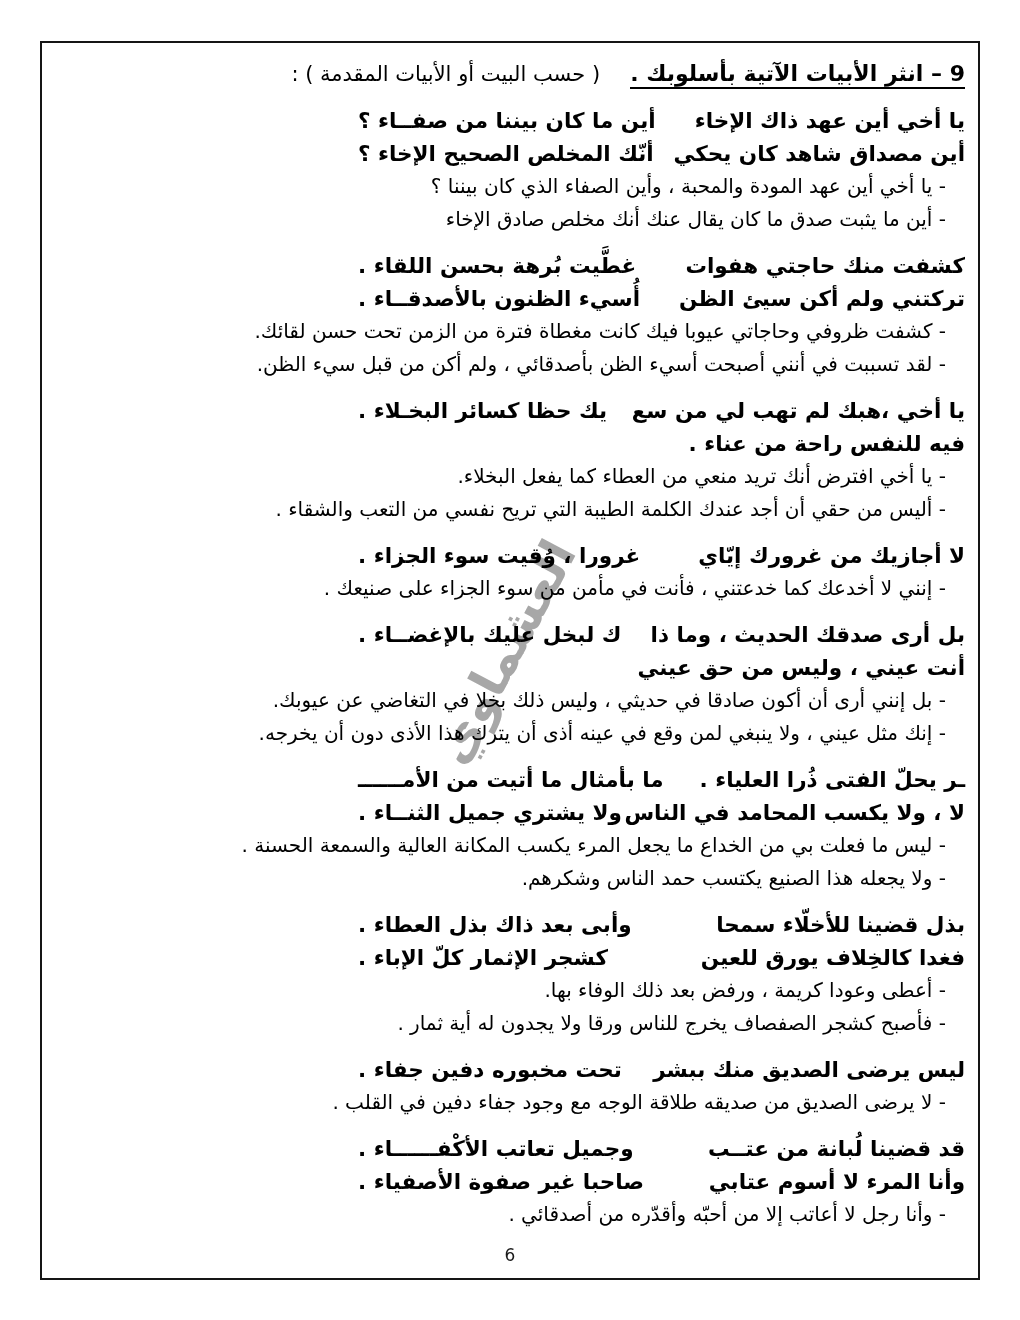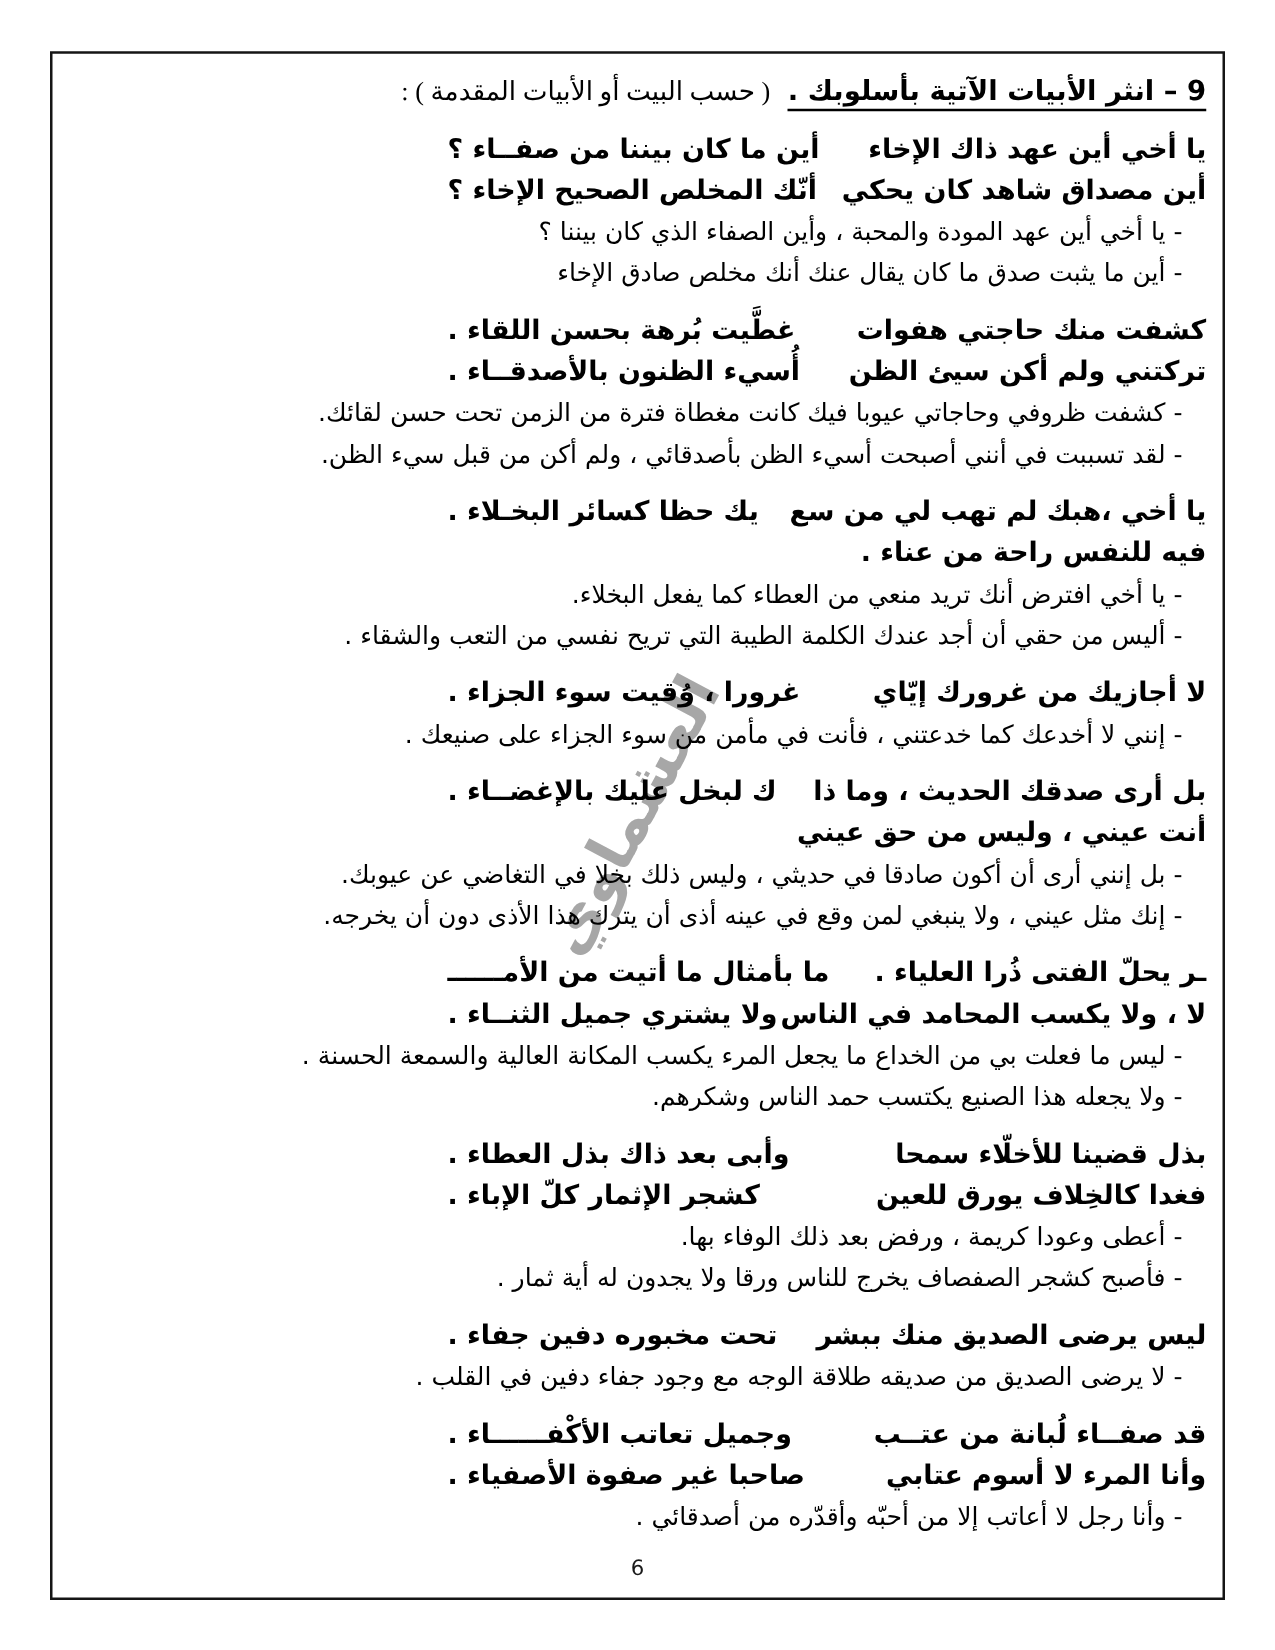--- a/index.html
+++ b/index.html
@@ -12,21 +12,21 @@
     box-sizing:border-box;border:2px solid #151515;background:transparent;
   }
   .content{
     position:absolute;left:12px;right:13px;top:14px;
     direction:rtl;text-align:right;z-index:2;
   }
   .heading{font-size:22px;line-height:33px;white-space:nowrap;}
   .h-bold{
     font-weight:bold;border-bottom:2.5px solid #000;padding-bottom:1px;
   }
-  .h-note{font-weight:normal;margin-right:7px;font-size:21px;font-family:Liberation Serif, serif;}
+  .h-note{font-weight:normal;margin-right:23px;font-size:21px;}
   .block{margin-top:13px;}
   .verse{
     display:flex;justify-content:space-between;align-items:baseline;
     width:607px;font-weight:bold;font-size:21.5px;line-height:33px;
     white-space:nowrap;
   }
   .hemi{display:inline-block;}
   .expl{
     font-size:20px;font-weight:normal;line-height:33px;
     margin-right:19px;white-space:nowrap;
@@ -142,21 +142,21 @@
     <div class="block">
       <div class="verse">
         <span class="hemi">ليس يرضى الصديق منك ببشر</span>
         <span class="hemi">تحت مخبوره دفين جفاء .</span>
       </div>
       <div class="expl">- لا يرضى الصديق من صديقه طلاقة الوجه مع وجود جفاء دفين في القلب .</div>
     </div>
 
     <div class="block">
       <div class="verse">
-        <span class="hemi">قد صفــاء لُبانة من عتــب</span>
+        <span class="hemi">قد قضينا لُبانة من عتــب</span>
         <span class="hemi">وجميل تعاتب الأكْفــــــاء .</span>
       </div>
       <div class="verse">
         <span class="hemi">وأنا المرء لا أسوم عتابي</span>
         <span class="hemi">صاحبا غير صفوة الأصفياء .</span>
       </div>
       <div class="expl">- وأنا رجل لا أعاتب إلا من أحبّه وأقدّره من أصدقائي .</div>
     </div>
 
   </div>

